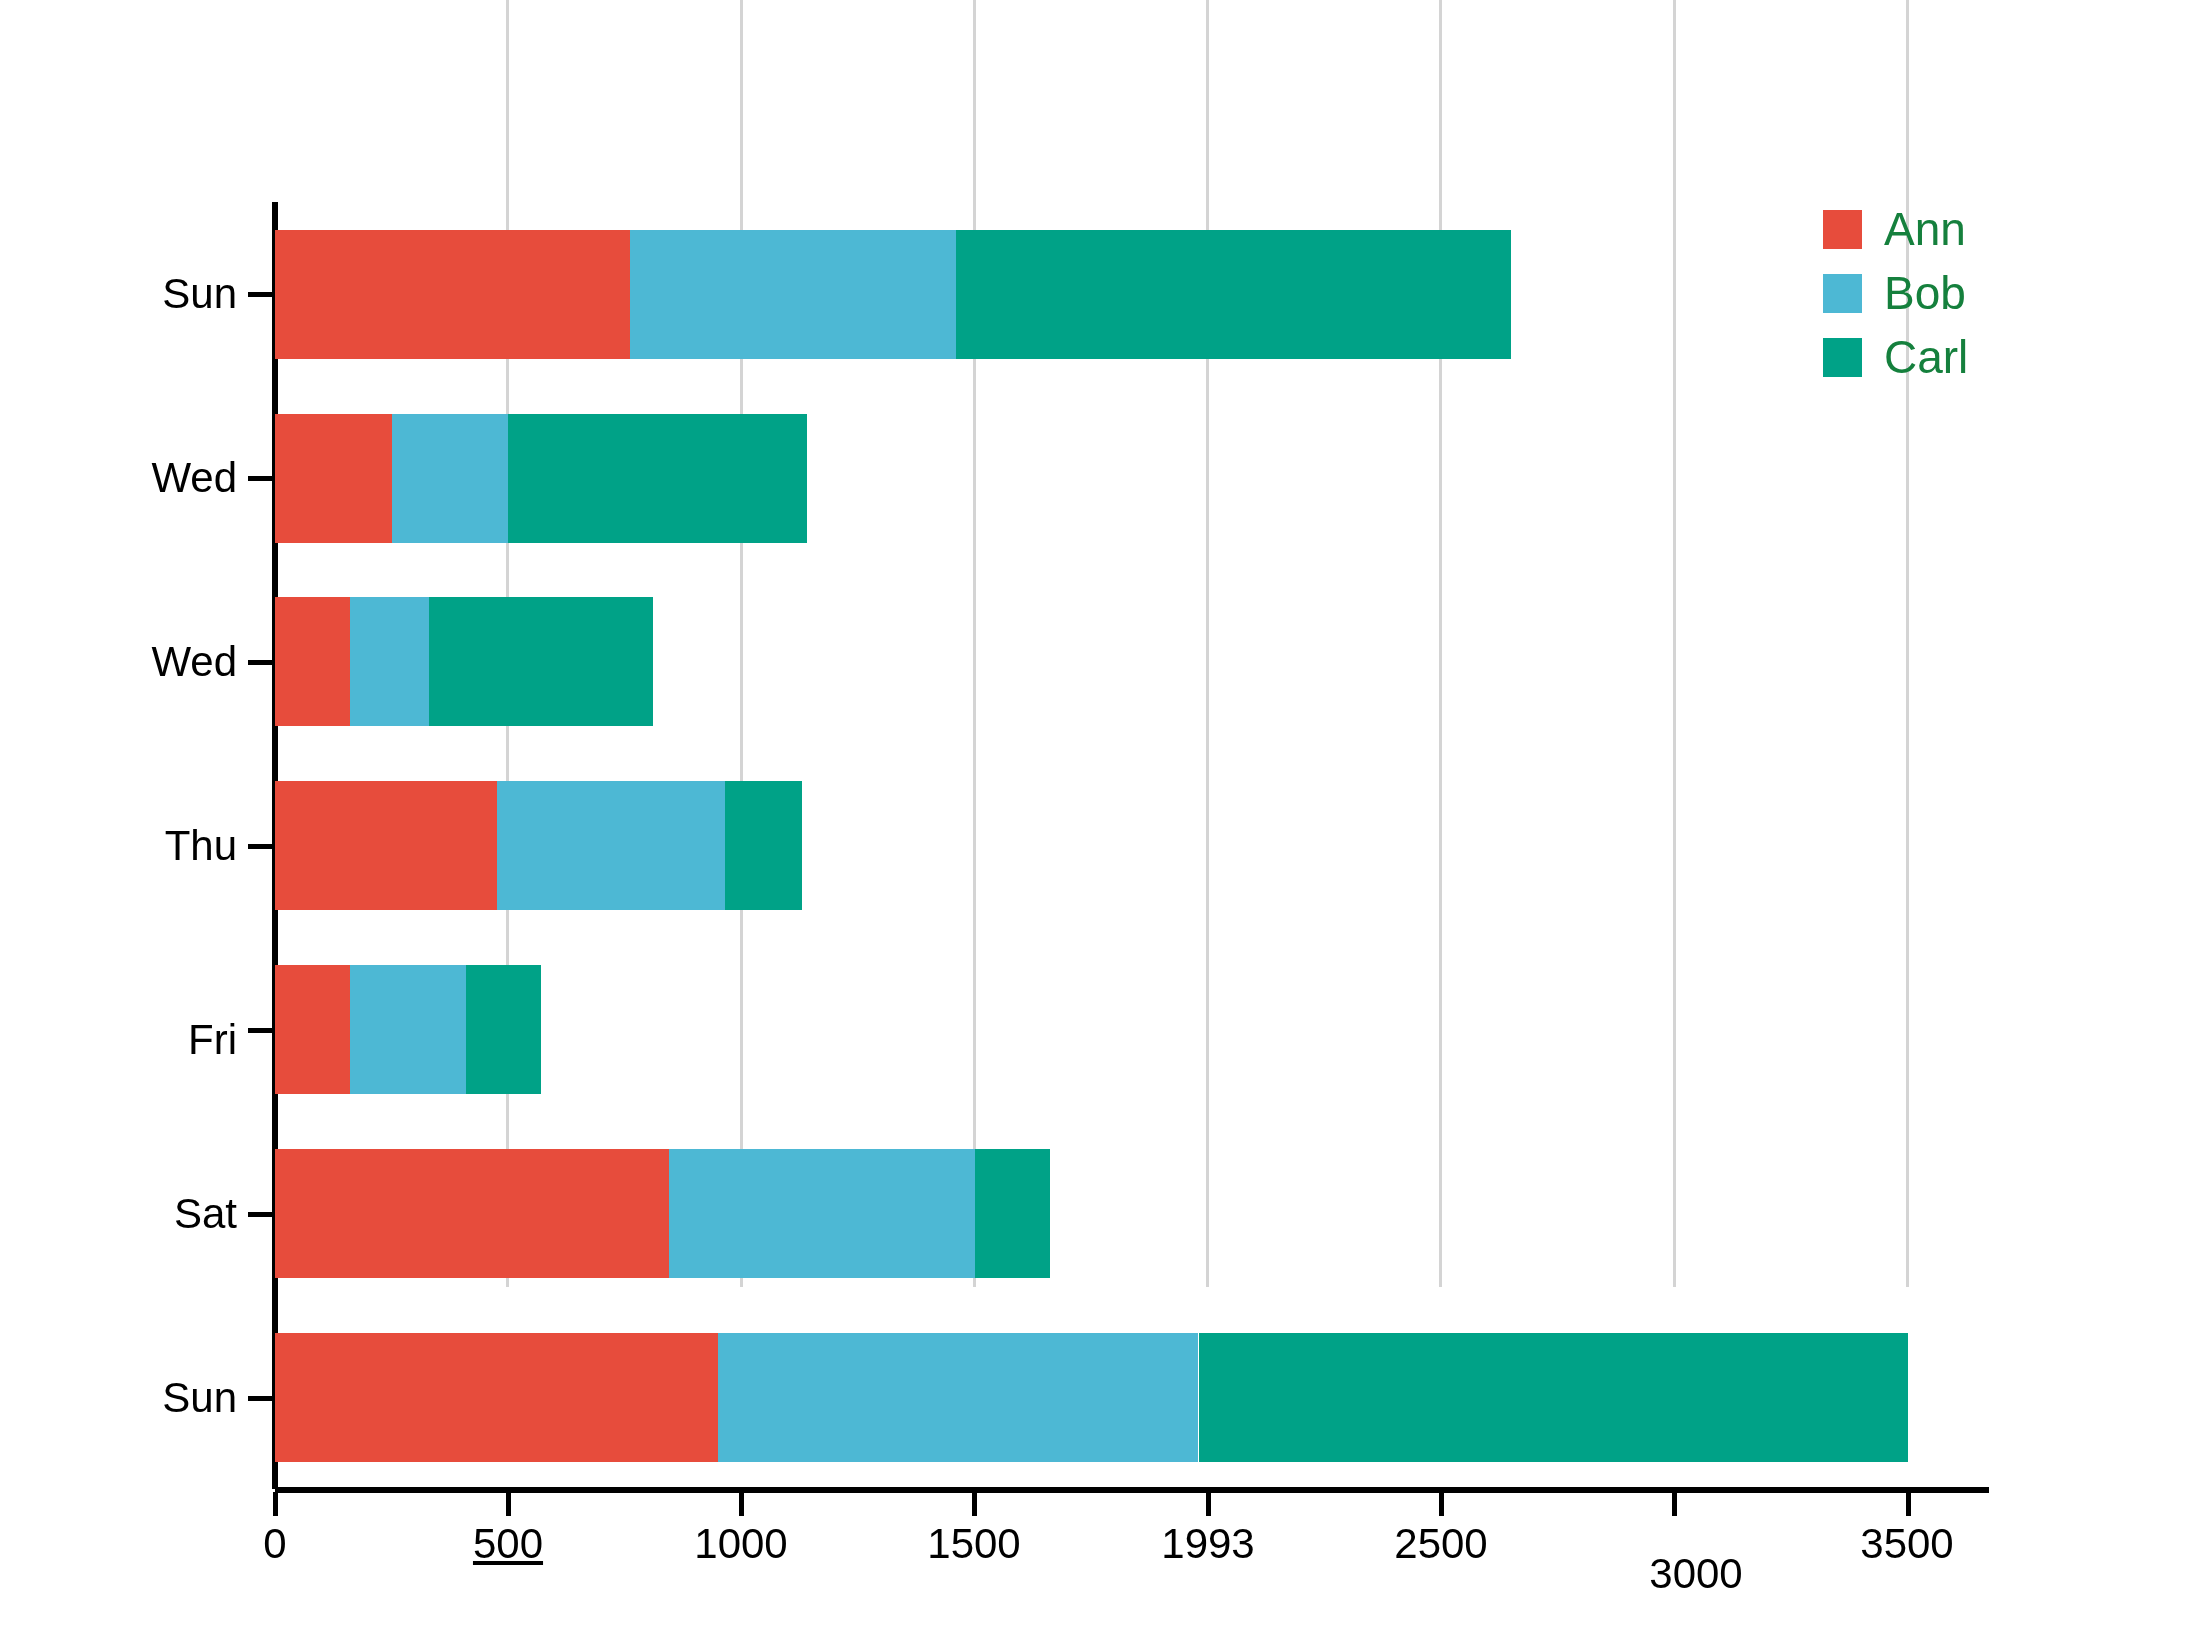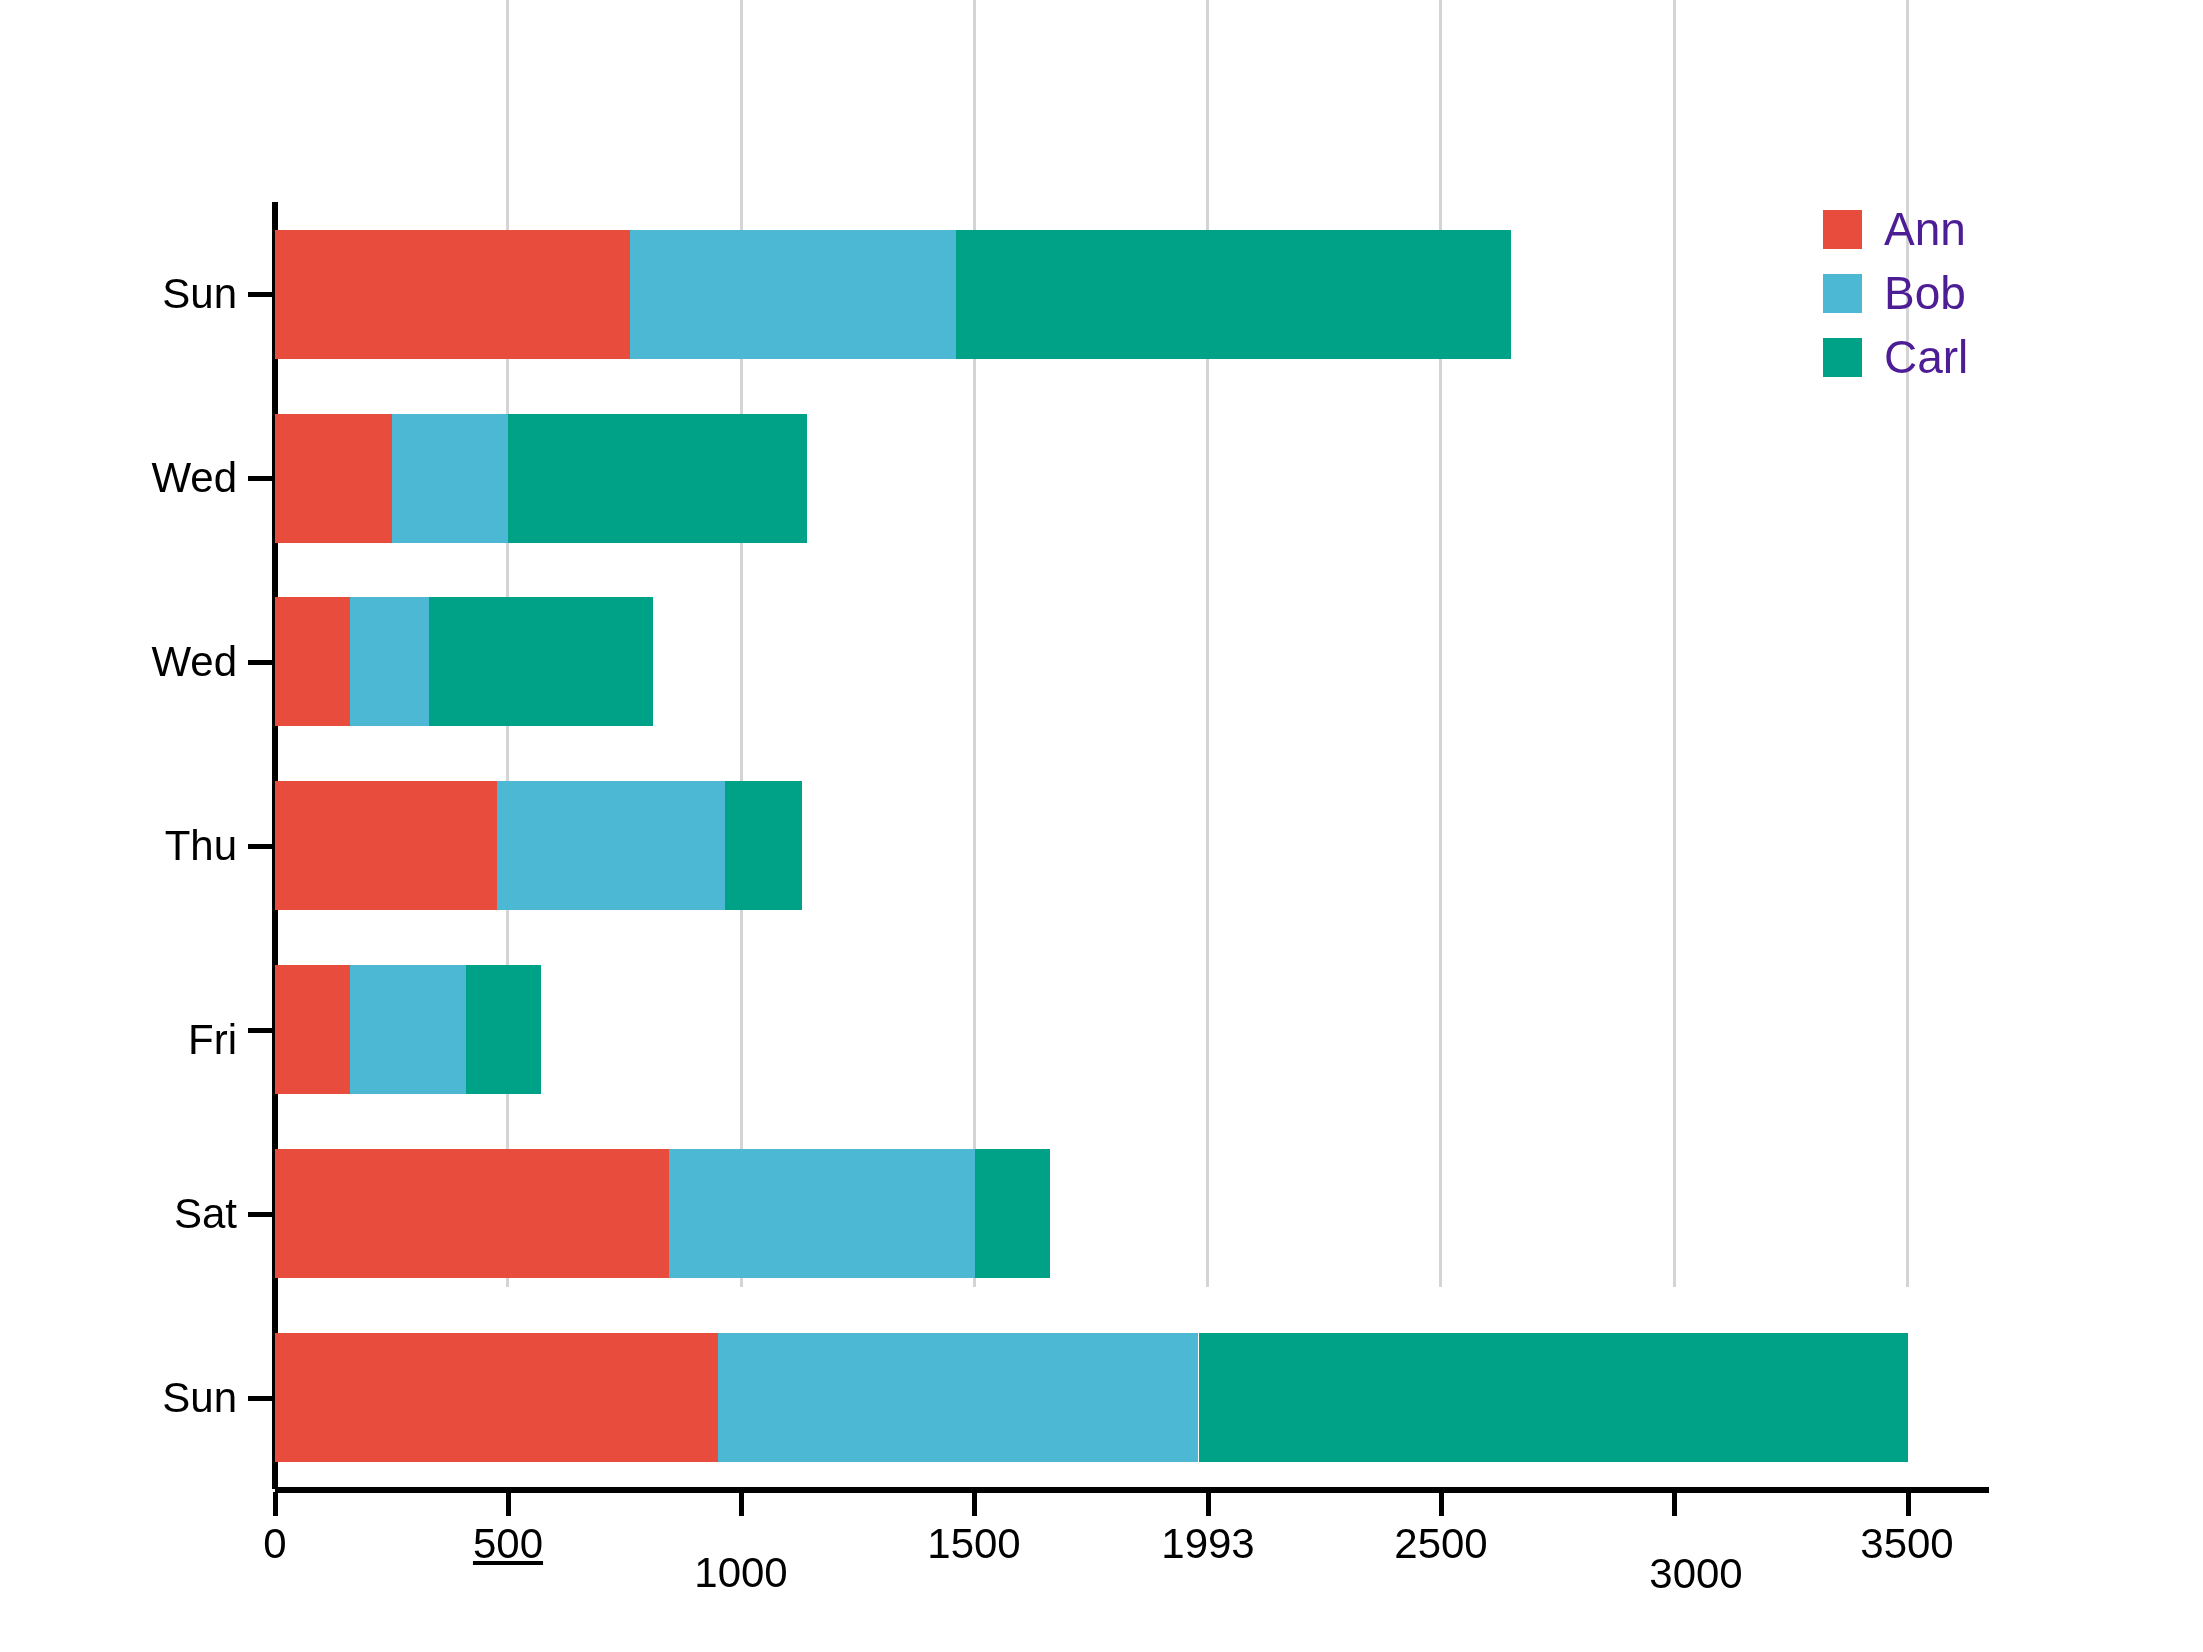--- a/index.html
+++ b/index.html
@@ -111,21 +111,21 @@
     height: 64px;
   }
   .legend-swatch {
     width: 39px;
     height: 39px;
     flex: 0 0 auto;
   }
   .legend-label {
     margin-left: 22px;
     font-size: 46px;
-    color: #4c1d95;
+    color: #15803d;
     white-space: nowrap;
     line-height: 1;
   }
 </style>
 </head>
 <body>
 
 <div id="figure">
 
   <div id="gridlines">
@@ -140,21 +140,21 @@
 
   <div id="axis-y-line"></div>
   <div id="axis-x-line"></div>
 
   <div id="x-ticks">
       <div class="x-tick" style="left: 273px;"></div>
       <div class="x-tick-label" style="left: 275px;">0</div>
       <div class="x-tick" style="left: 506px;"></div>
       <div class="x-tick-label" style="left: 508px; text-decoration: underline;">500</div>
       <div class="x-tick" style="left: 739px;"></div>
-      <div class="x-tick-label" style="left: 741px; margin-top: 29px;">1000</div>
+      <div class="x-tick-label" style="left: 741px;">1000</div>
       <div class="x-tick" style="left: 972px;"></div>
       <div class="x-tick-label" style="left: 974px;">1500</div>
       <div class="x-tick" style="left: 1206px;"></div>
       <div class="x-tick-label" style="left: 1208px;">1993</div>
       <div class="x-tick" style="left: 1439px;"></div>
       <div class="x-tick-label" style="left: 1441px;">2500</div>
       <div class="x-tick" style="left: 1672px;"></div>
       <div class="x-tick-label" style="left: 1696px; margin-top: 30px;">3000</div>
       <div class="x-tick" style="left: 1906px;"></div>
       <div class="x-tick-label" style="left: 1907px;">3500</div>

